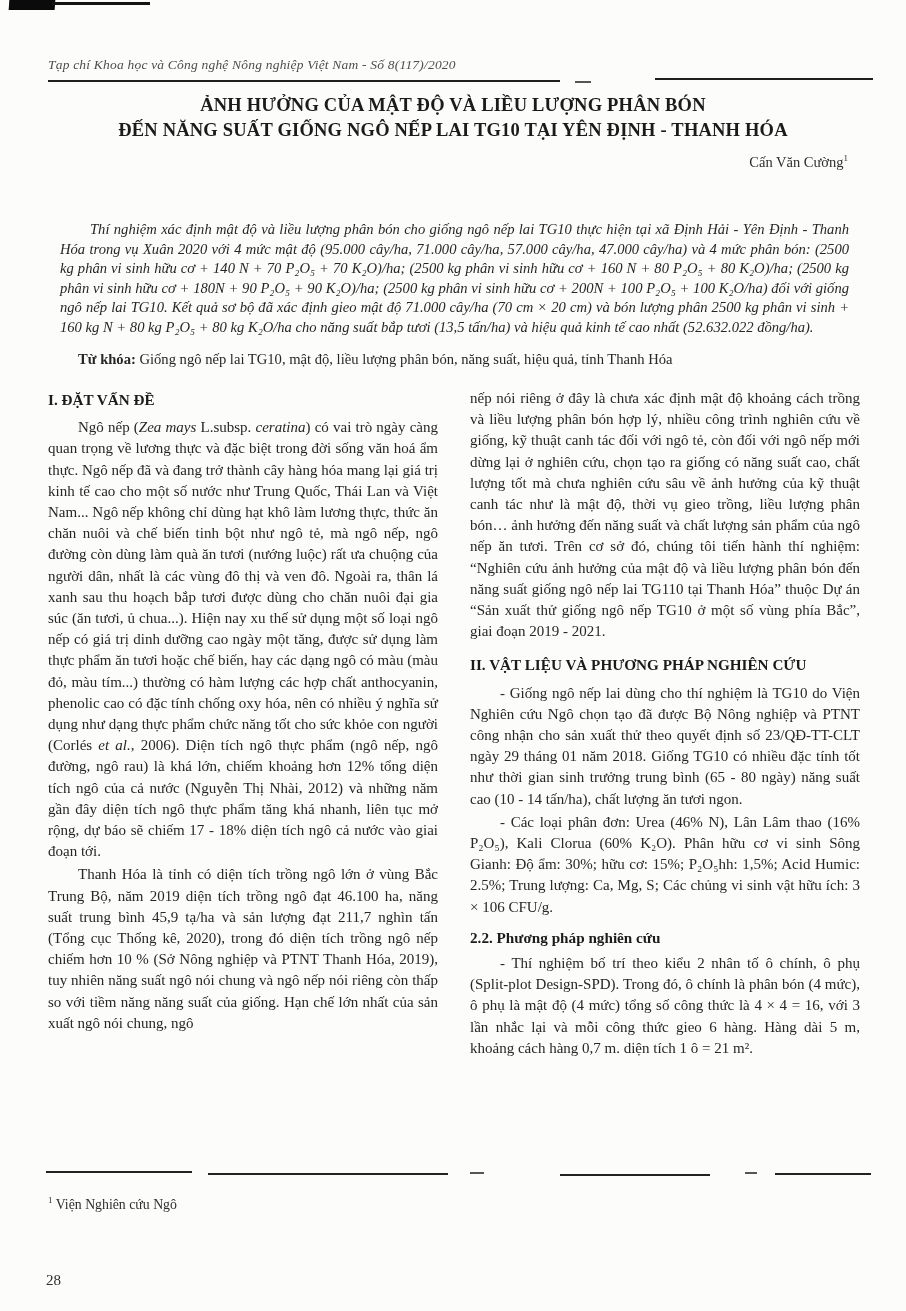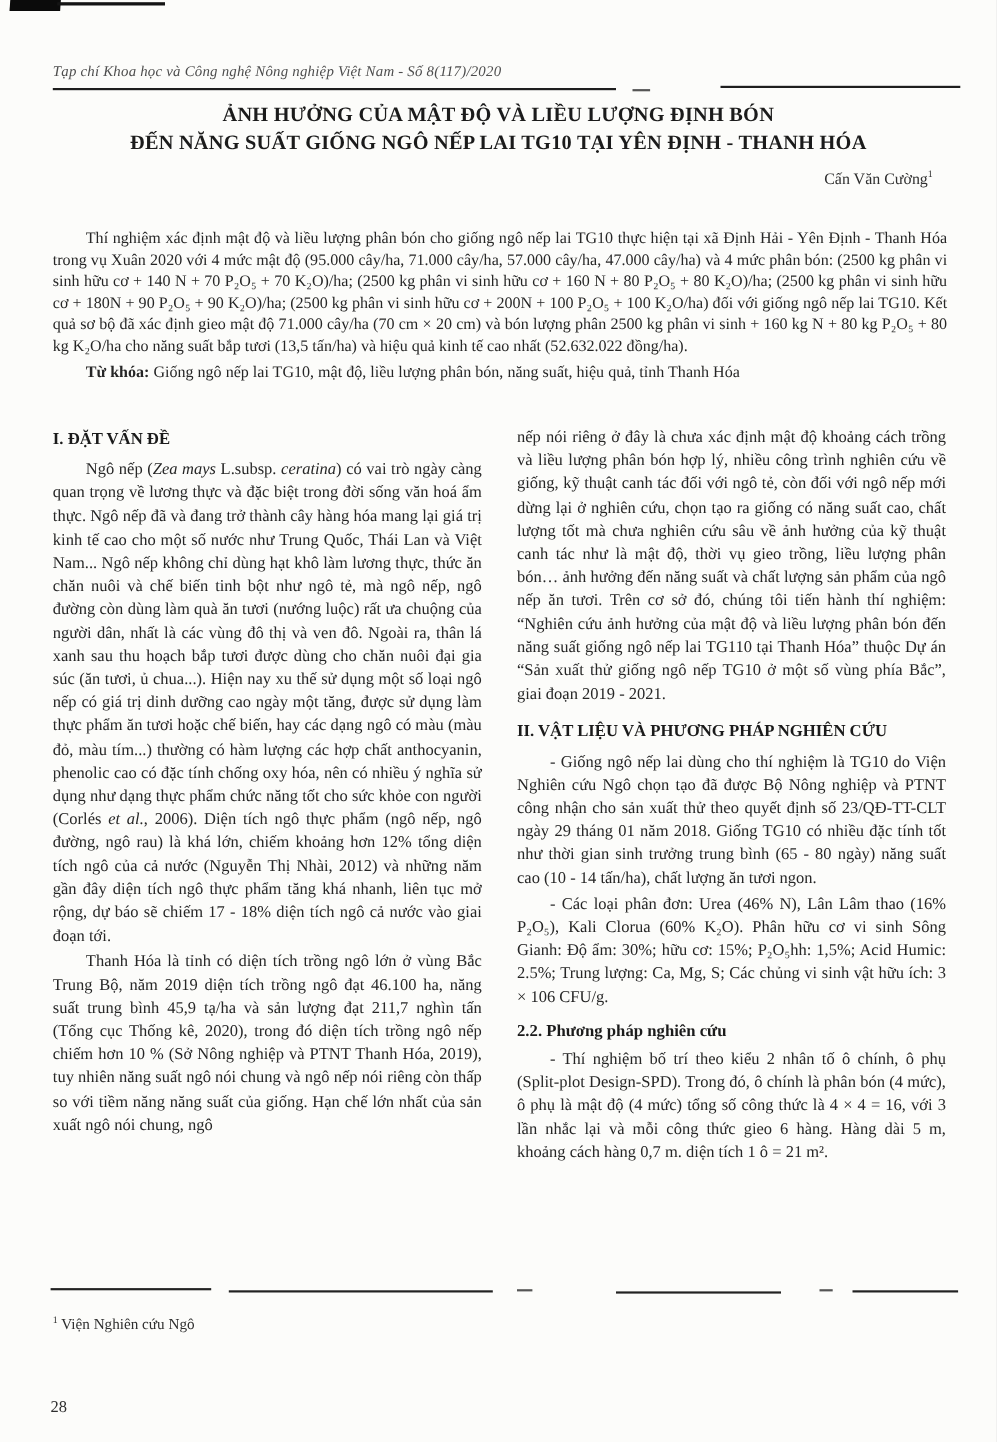--- a/index.html
+++ b/index.html
@@ -26,21 +26,21 @@
   .rule.r2{left:575px;top:81px;width:16px;height:1.5px;background:#555;}
   .rule.r3{left:655px;top:78px;width:218px;}
   
   .title-block{position:absolute;left:48px;top:93px;width:810px;text-align:center;}
   .title-line{font-weight:bold;font-size:18.5px;letter-spacing:.2px;line-height:25px;color:#1b1b1b;}
   .author-line{position:absolute;left:48px;top:153px;width:800px;text-align:right;font-size:14.5px;color:#2e2e2e;}
   .author-line sup{font-size:9px;}
   
   .abstract-heading{position:absolute;left:48px;top:186px;width:810px;text-align:center;font-weight:bold;font-size:15px;color:#1b1b1b;}
   .abstract-block{position:absolute;left:48px;top:208px;width:813px;}
-  .abstract-text{margin:0;font-size:14.6px;line-height:19.6px;text-align:justify;text-indent:30px;}
+  .abstract-text{margin:12px;font-size:14.6px;line-height:19.6px;text-align:justify;text-indent:30px;font-style:italic;}
   .keywords{margin:4px 0 0;font-size:14.6px;line-height:19.6px;text-indent:30px;}
   .kw-label{font-weight:bold;}
   
   .columns{position:absolute;left:48px;top:388px;width:812px;display:flex;gap:32px;}
   .col{width:397px;font-size:15px;line-height:21.2px;}
   .sec-heading{margin:1px 0 7px;font-size:15.2px;font-weight:bold;color:#1b1b1b;}
   .subsec-heading{margin:9px 0 5px;font-size:15.2px;font-weight:bold;color:#1b1b1b;}
   .col p{margin:0 0 2px;text-align:justify;text-indent:30px;}
   .col p.cont{text-indent:0;}
   .col .sec-heading.second{margin-top:12px;}
@@ -64,21 +64,21 @@
 
   <div class="artifact-blob"></div>
   <div class="artifact-line"></div>
 
   <div class="journal-line">Tạp chí Khoa học và Công nghệ Nông nghiệp Việt Nam - Số 8(117)/2020</div>
   <div class="rule r1"></div>
   <div class="rule r2"></div>
   <div class="rule r3"></div>
 
   <div class="title-block">
-    <div class="title-line">ẢNH HƯỞNG CỦA MẬT ĐỘ VÀ LIỀU LƯỢNG ĐỊNH BÓN</div>
+    <div class="title-line">ẢNH HƯỞNG CỦA MẬT ĐỘ VÀ LIỀU LƯỢNG PHÂN BÓN</div>
     <div class="title-line">ĐẾN NĂNG SUẤT GIỐNG NGÔ NẾP LAI TG10 TẠI YÊN ĐỊNH - THANH HÓA</div>
   </div>
 
   <div class="author-line"><span>Cấn Văn Cường</span><sup>1</sup></div>
 
   <div class="abstract-block">
     <p class="abstract-text">Thí nghiệm xác định mật độ và liều lượng phân bón cho giống ngô nếp lai TG10 thực hiện tại xã Định Hải - Yên Định - Thanh Hóa trong vụ Xuân 2020 với 4 mức mật độ (95.000 cây/ha, 71.000 cây/ha, 57.000 cây/ha, 47.000 cây/ha) và 4 mức phân bón: (2500 kg phân vi sinh hữu cơ + 140 N + 70 P₂O₅ + 70 K₂O)/ha; (2500 kg phân vi sinh hữu cơ + 160 N + 80 P₂O₅ + 80 K₂O)/ha; (2500 kg phân vi sinh hữu cơ + 180N + 90 P₂O₅ + 90 K₂O)/ha; (2500 kg phân vi sinh hữu cơ + 200N + 100 P₂O₅ + 100 K₂O/ha) đối với giống ngô nếp lai TG10. Kết quả sơ bộ đã xác định gieo mật độ 71.000 cây/ha (70 cm × 20 cm) và bón lượng phân 2500 kg phân vi sinh + 160 kg N + 80 kg P₂O₅ + 80 kg K₂O/ha cho năng suất bắp tươi (13,5 tấn/ha) và hiệu quả kinh tế cao nhất (52.632.022 đồng/ha).</p>
     <p class="keywords"><span class="kw-label">Từ khóa:</span><span> Giống ngô nếp lai TG10, mật độ, liều lượng phân bón, năng suất, hiệu quả, tỉnh Thanh Hóa</span></p>
   </div>
 

